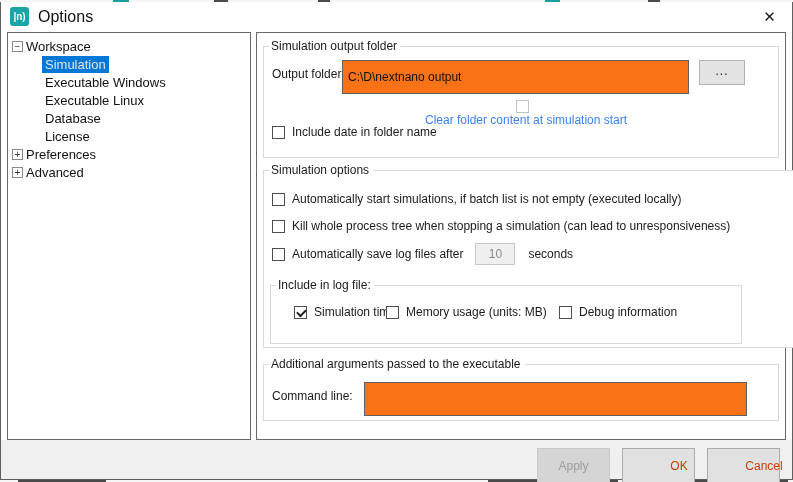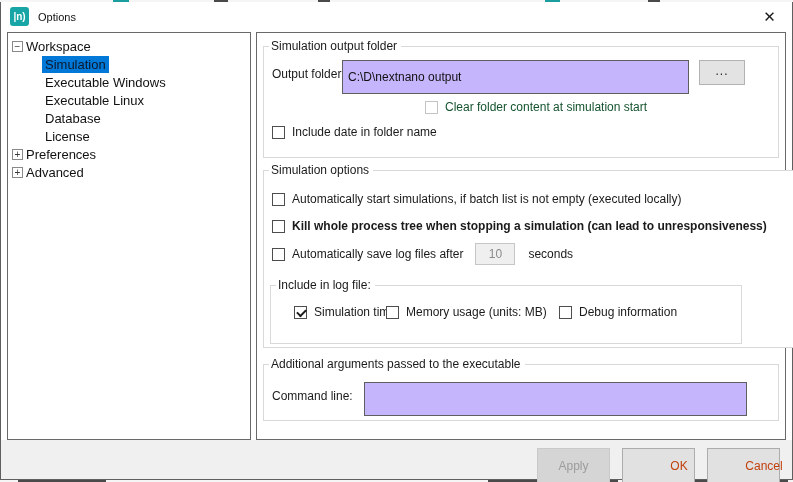--- a/index.html
+++ b/index.html
@@ -12,53 +12,53 @@
   .sliver.top { top:0; }
   .sliver.bottom { bottom:0; }
   .sliver .frag { position:absolute; top:0; height:2px; background:#4a4a4a; }
   .sliver .frag.teal { background:#1d9e9e; }
 
   
   .dialog { position:absolute; left:0; top:2px; width:793px; height:478px; background:#fff; border:1px solid #5f5f5f; }
   .titlebar { position:absolute; left:1px; top:2px; width:791px; height:29px; background:#fff; display:flex; align-items:center; }
   .logo { width:19px; height:19px; margin-left:9px; background:#17a5a5; color:#fff; border-radius:3px;
           display:flex; align-items:center; justify-content:center; font-size:10px; font-weight:bold; letter-spacing:0; }
-  .title { margin-left:9px; font-size:11px; color:#111; }
+  .title { margin-left:9px; font-size:16px; color:#111; }
   .close-btn { position:absolute; right:0; top:0; width:45px; height:29px; display:flex; align-items:center; justify-content:center;
                font-size:15px; color:#1a1a1a; cursor:default; }
 
   
   .tree-panel { position:absolute; left:7px; top:32px; width:244px; height:408px; background:#fff; border:1px solid #696969; padding-top:4px; font-size:13px; color:#111; }
   .content-panel { position:absolute; left:256px; top:32px; width:530px; height:408px; background:#fff; border:1px solid #696969; }
 
   
   .trow { height:18px; display:flex; align-items:center; white-space:nowrap; }
   .exp { width:11px; height:11px; margin-left:4px; border:1px solid #898989; background:#fff; color:#3a3a3a;
          display:inline-flex; align-items:center; justify-content:center; font-size:10px; line-height:9px; flex:0 0 auto; }
   .trow .lbl { padding:1px 3px; }
   .trow.child .lbl { margin-left:34px; }
-  .trow .lbl.sel { background:#0078d7; color:#0f172a; }
+  .trow .lbl.sel { background:#0078d7; color:#e5e5e5; }
 
   
   fieldset { position:absolute; border:1px solid #d9d9d9; background:#fff; }
   legend { margin-left:5px; padding:0 4px 0 2px; font-size:12px; color:#1a1a1a; }
   .flabel { position:absolute; font-size:12px; color:#1a1a1a; white-space:nowrap; }
 
-  input[type="text"] { position:absolute; border:1px solid #5f5f5f; font-family:"Liberation Sans",sans-serif; font-size:12px; color:#111; padding:16px 5px; background:#c4b5fd; }
+  input[type="text"] { position:absolute; border:1px solid #5f5f5f; font-family:"Liberation Sans",sans-serif; font-size:12px; color:#111; padding:16px 5px; background:#f97316; }
   input[type="text"]:disabled { background:#efefef; border:1px solid #c6c6c6; color:#8b8b8b; text-align:center; padding:0; }
 
   .browse-btn { position:absolute; background:#e3e3e3; border:1px solid #b2b2b2; font-size:12px; color:#222;
                 display:flex; align-items:flex-end; justify-content:center; padding-bottom:6px; letter-spacing:1px; }
 
   
   .cbrow { position:absolute; display:flex; align-items:center; font-size:12px; color:#1a1a1a; white-space:nowrap; cursor:default; }
   .cb { width:13px; height:13px; border:1px solid #4d4d4d; background:#fff; margin-right:7px; position:relative; flex:0 0 auto; }
   .cb.checked::after { content:""; position:absolute; left:2px; top:2px; width:7px; height:4px;
                        border-left:2px solid #1c1c1c; border-bottom:2px solid #1c1c1c; transform:rotate(-45deg); }
-  .cbrow.disabled { color:#14532d; }
+  .cbrow.disabled { color:#3b82f6;flex-direction:column; }
   .cbrow.disabled .cb { border-color:#c3c3c3; }
   .inline-after { display:flex; align-items:center; font-size:12px; color:#1a1a1a; }
 
   
   .footer { position:absolute; left:1px; top:440px; width:791px; height:39px; background:#f0f0f0; }
   .btn { position:absolute; top:8px; width:73px; height:36px; font-family:"Liberation Sans",sans-serif; font-size:12px;
          display:flex; align-items:center; justify-content:center; }
   .btn.normal { background:#e1e1e1; border:1px solid #acacac; color:#c2410c;padding-left:41px; }
   .btn.disabled { background:#d5d5d5; border:1px solid #c9c9c9; color:#9c9c9c; }
 </style>
@@ -137,21 +137,21 @@
         <span>Include date in folder name</span>
       </label>
     </fieldset>
 
     <fieldset style="left:6px; top:130px; width:582px; height:185px;">
       <legend>Simulation options</legend>
       <label class="cbrow" style="left:8px; top:15px;">
         <span class="cb"></span>
         <span>Automatically start simulations, if batch list is not empty (executed locally)</span>
       </label>
-      <label class="cbrow" style="left:8px; top:42px;font-weight:bold;">
+      <label class="cbrow" style="left:8px; top:42px;">
         <span class="cb"></span>
         <span>Kill whole process tree when stopping a simulation (can lead to unresponsiveness)</span>
       </label>
       <div class="cbrow" style="left:8px; top:66px;">
         <span class="cb"></span>
         <span>Automatically save log files after</span>
         <span class="inline-after" style="margin-left:12px;">
           <input type="text" disabled="" style="position: static; width: 40px; height: 22px;" value="10">
         </span>
         <span class="inline-after" style="margin-left:13px;">seconds</span>

